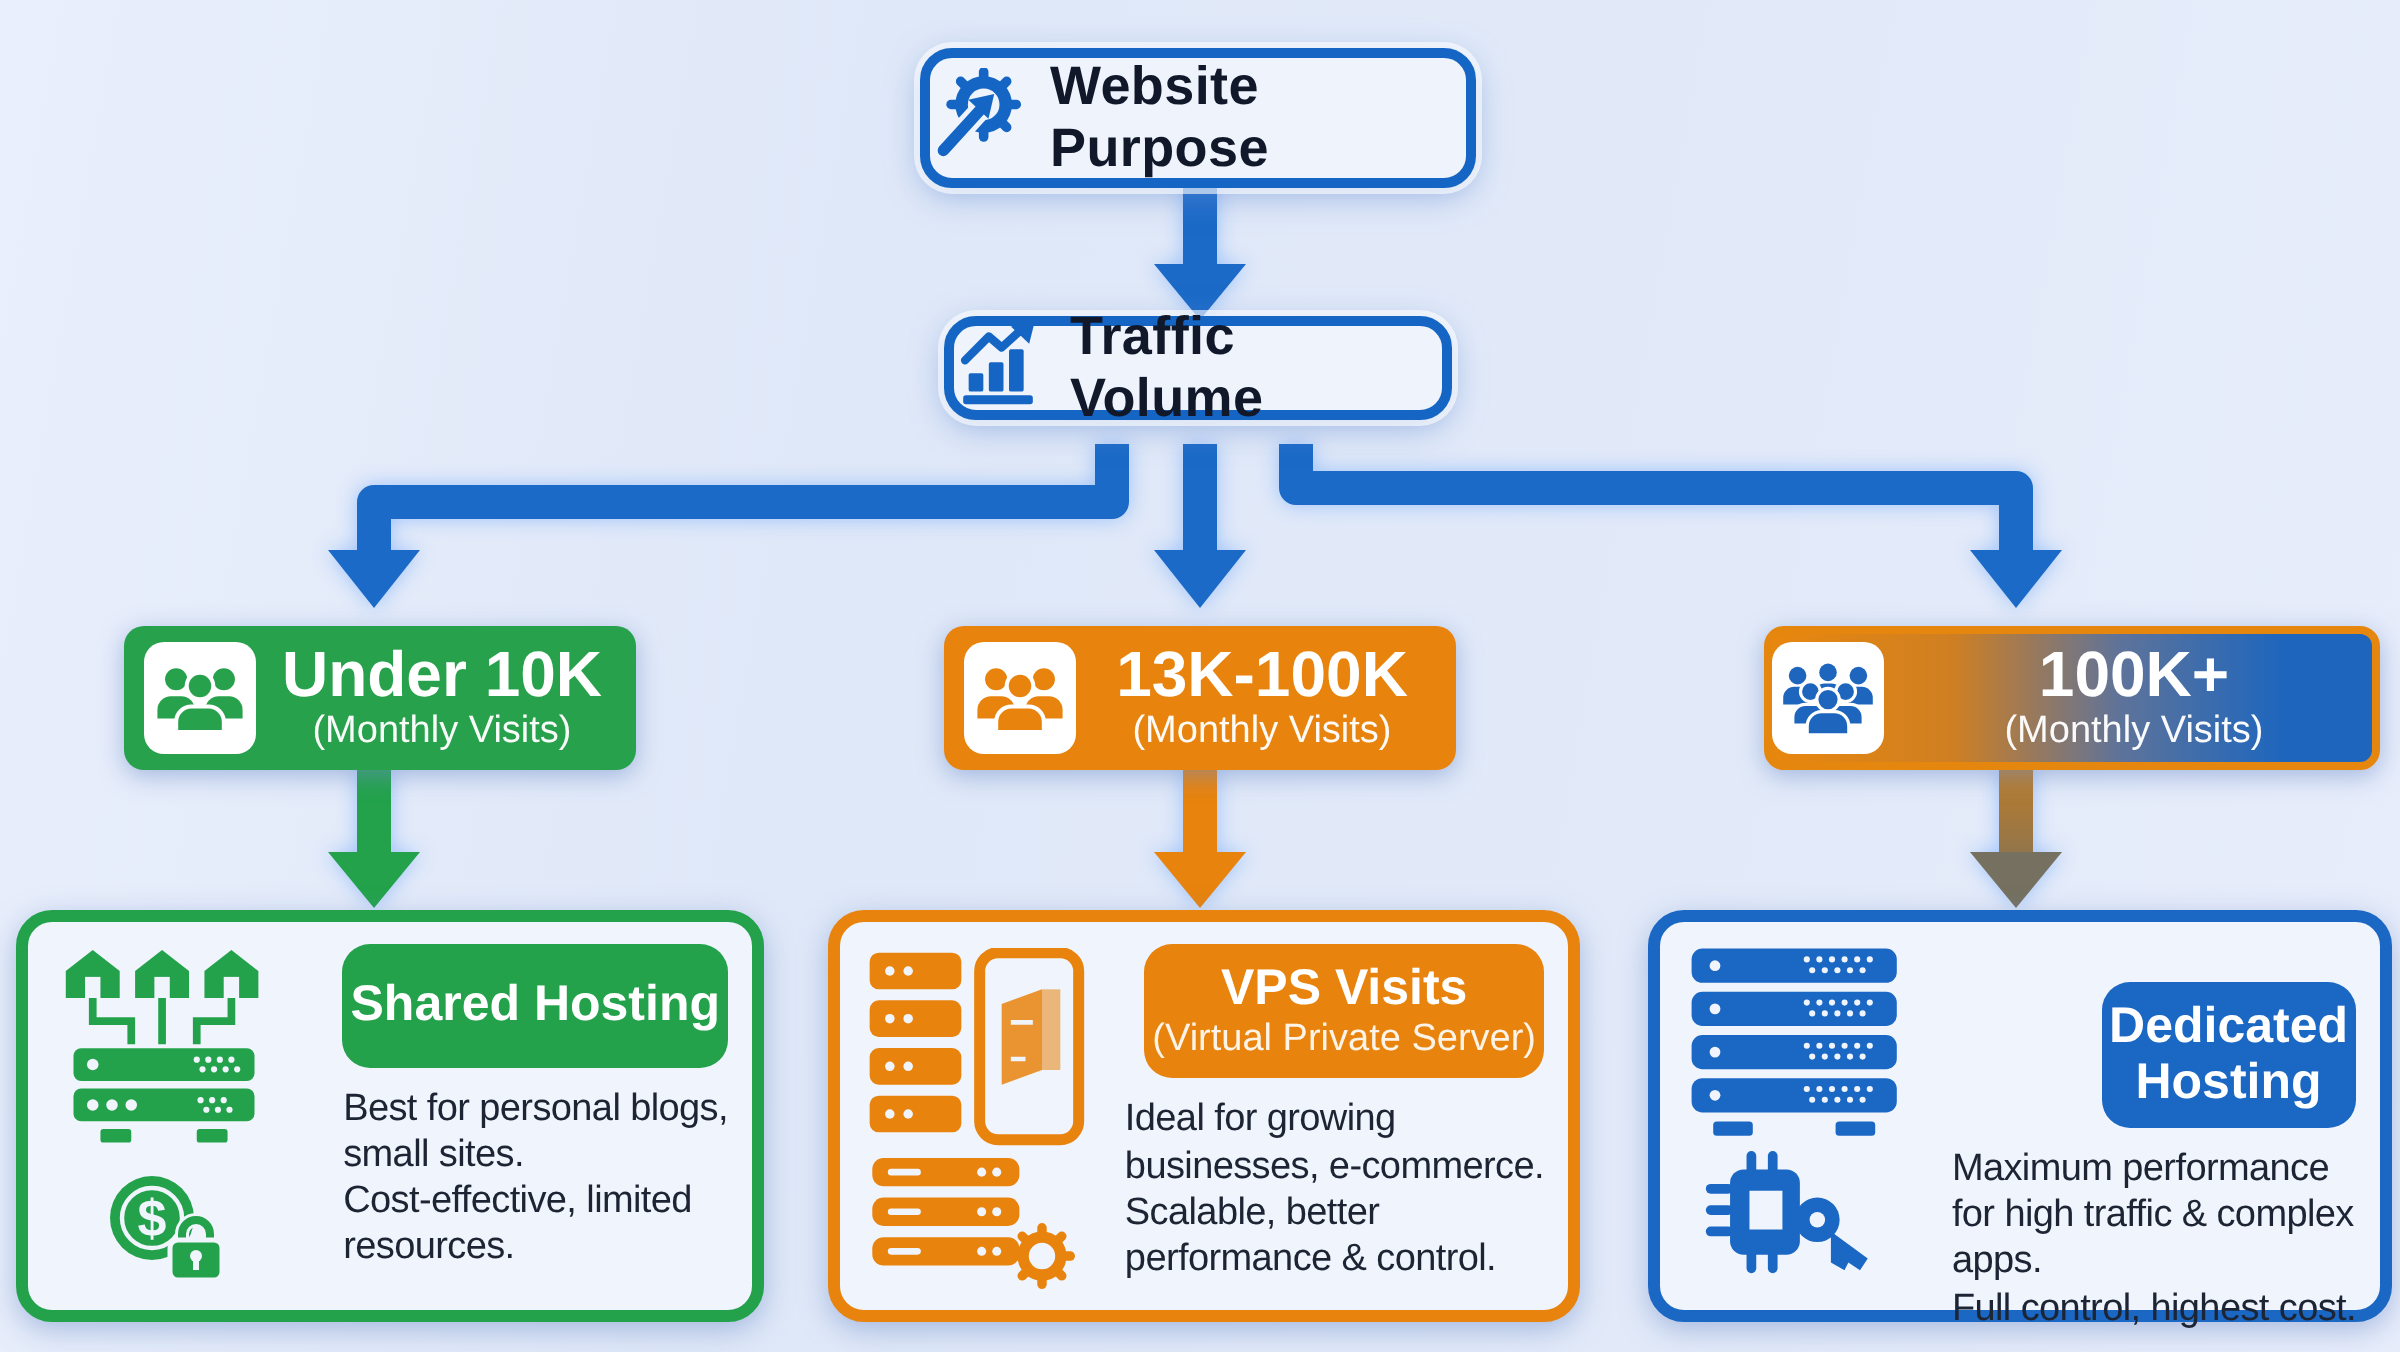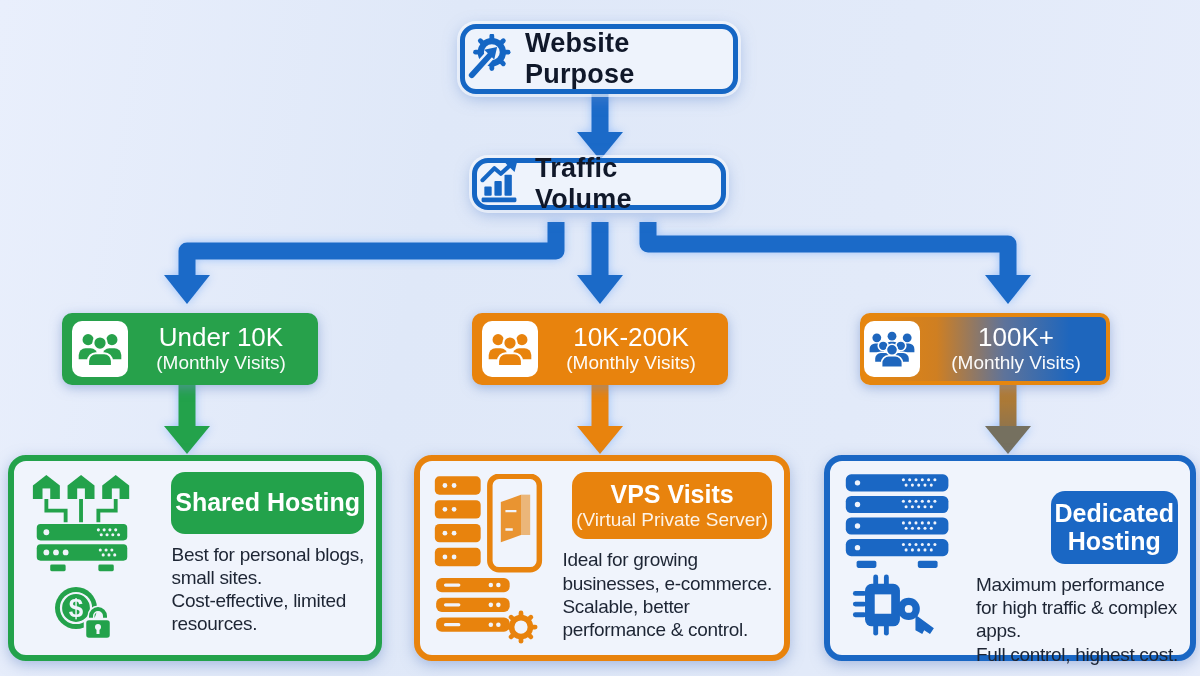--- a/index.html
+++ b/index.html
@@ -24,25 +24,25 @@
 
   
   .badge{
     position:absolute;top:313px;height:72px;border-radius:10px;box-sizing:border-box;
     display:flex;align-items:center;padding:0 10px;gap:6px;
     box-shadow:0 3px 12px rgba(110,140,200,.55);
   }
   .badge-tile{width:56px;height:56px;background:#fff;border-radius:10px;flex:none;
     display:flex;align-items:center;justify-content:center;}
   .badge-text{flex:1;text-align:center;color:#fff;}
-  .badge-title{font-size:26px;font-weight:normal;line-height:1.05;}
+  .badge-title{font-size:32px;font-weight:bold;line-height:1.05;}
   .badge-sub{font-size:19px;font-weight:400;opacity:.97;}
   #badge-under10k{left:62px;width:256px;background:#27a14b;color:#27a14b;}
   #badge-10k100k{left:472px;width:256px;background:#e8830d;color:#e8830d;}
-  #badge-100kplus{left:860px;width:250px;color:#1e66bd;
+  #badge-100kplus{left:882px;width:308px;color:#1e66bd;
     background:linear-gradient(90deg,#e8870e 0%,#cf7f22 30%,#5e739a 58%,#1e66bd 85%);
     border:4px solid #e5860f;padding:0 0;}
 
   
   .card{
     position:absolute;top:455px;height:206px;background:#f0f4fc;border-radius:18px;
     box-sizing:border-box;display:flex;gap:10px;padding:11px 12px;
     box-shadow:0 4px 14px rgba(110,140,200,.5);
   }
   #card-shared{left:8px;width:374px;border:6px solid #23a24b;color:#23a24b;}
@@ -153,21 +153,21 @@
       <svg width="46" height="38" viewBox="0 0 54 42" fill="currentColor">
         <circle cx="13" cy="10" r="6.5"></circle>
           <circle cx="41" cy="10" r="6.5"></circle>
         <path d="M2 33 v-5 a8 8 0 0 1 8-8 h6 a8 8 0 0 1 8 8 v5 z"></path>
         <path d="M30 33 v-5 a8 8 0 0 1 8-8 h6 a8 8 0 0 1 8 8 v5 z"></path>
         <circle cx="27" cy="14" r="7.8" stroke="#fff" stroke-width="2.4"></circle>
         <path d="M13 41 v-6 a9 9 0 0 1 9-9 h10 a9 9 0 0 1 9 9 v6 z" stroke="#fff" stroke-width="2.4"></path>
       </svg>
     </span>
     <span class="badge-text">
-      <div class="badge-title">10K-200K</div>
+      <div class="badge-title">13K-100K</div>
       <div class="badge-sub">(Monthly Visits)</div>
     </span>
   </div>
 
   <div class="badge" id="badge-100kplus">
     <span class="badge-tile">
       <svg width="48" height="40" viewBox="0 0 60 46" fill="currentColor">
         <circle cx="11" cy="9" r="5.5"></circle>
           <circle cx="30" cy="7" r="5.5"></circle>
           <circle cx="49" cy="9" r="5.5"></circle>

